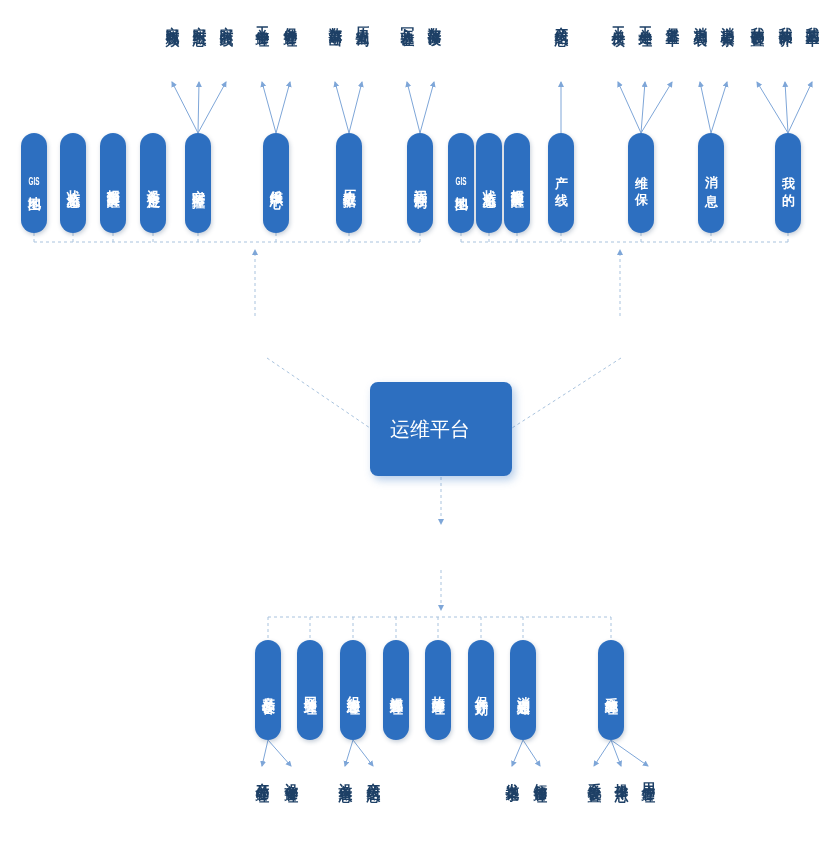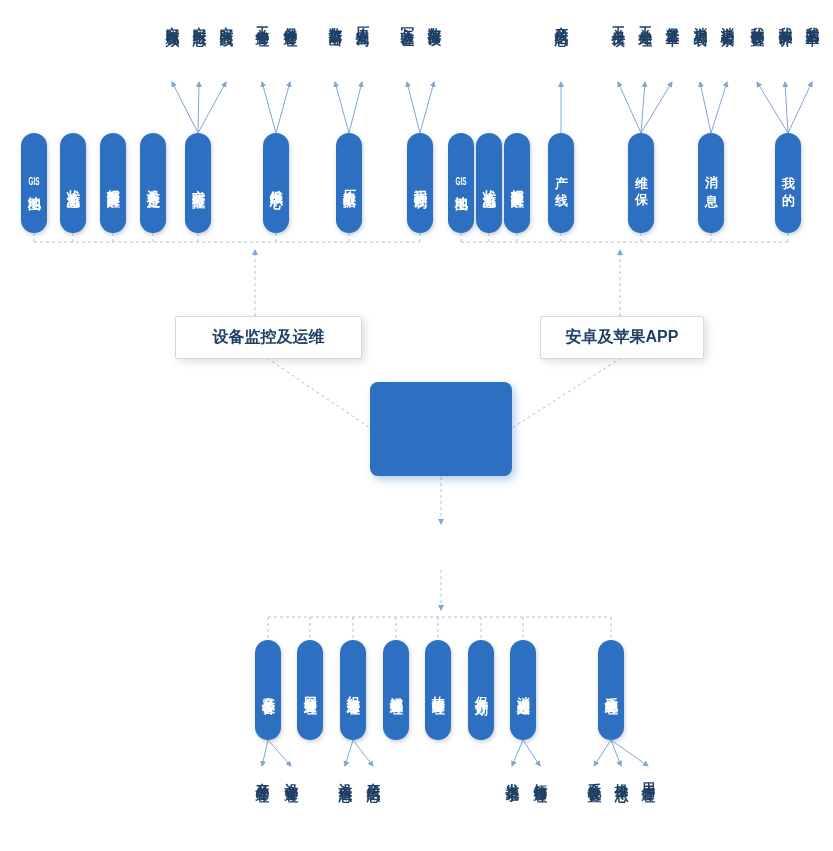--- a/index.html
+++ b/index.html
@@ -175,24 +175,23 @@
   <div class="pill vtext" style="left:407px;top:133px">远程控制</div>
 
   <div class="pill vtext" style="left:448px;top:133px"><span class="tcy">GIS</span>地图</div>
   <div class="pill vtext" style="left:476px;top:133px">状态总览</div>
   <div class="pill vtext" style="left:504px;top:133px">报警提醒</div>
   <div class="pill vtext spread" style="left:548px;top:133px">产线</div>
   <div class="pill vtext spread" style="left:628px;top:133px">维保</div>
   <div class="pill vtext spread" style="left:698px;top:133px">消息</div>
   <div class="pill vtext spread" style="left:775px;top:133px">我的</div>
 
-  <div class="wbox" style="left:175px;top:316px;width:185px;height:41px">设备监控及运维</div>
-  <div class="wbox" style="left:540px;top:316px;width:162px;height:41px">安卓及苹果APP</div>
 
   <div class="center-box">
+    <div>运维平台</div>
   </div>
 
 
   <div class="pill vtext" style="left:255px;top:640px">产品设备</div>
   <div class="pill vtext" style="left:297px;top:640px">网关管理</div>
   <div class="pill vtext" style="left:340px;top:640px">组态管理</div>
   <div class="pill vtext" style="left:383px;top:640px">视频管理</div>
   <div class="pill vtext" style="left:425px;top:640px">故障管理</div>
   <div class="pill vtext" style="left:468px;top:640px">保养计划</div>
   <div class="pill vtext" style="left:510px;top:640px">消息通知</div>

